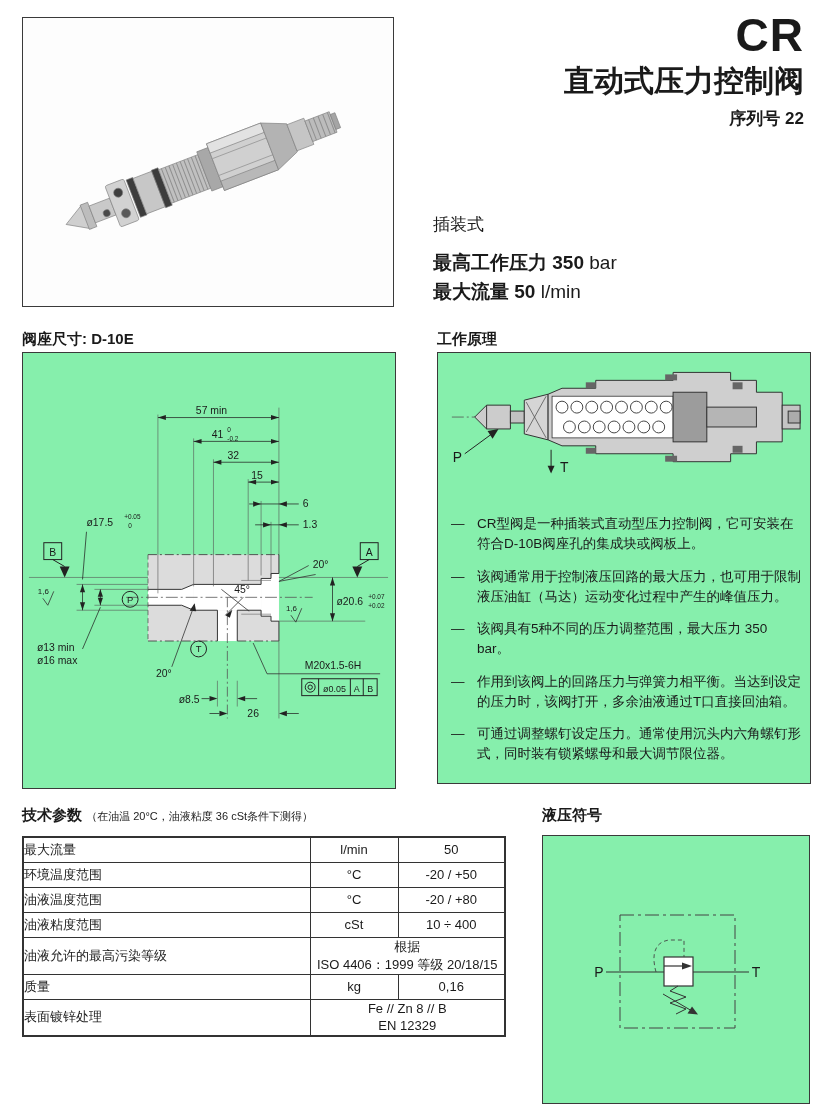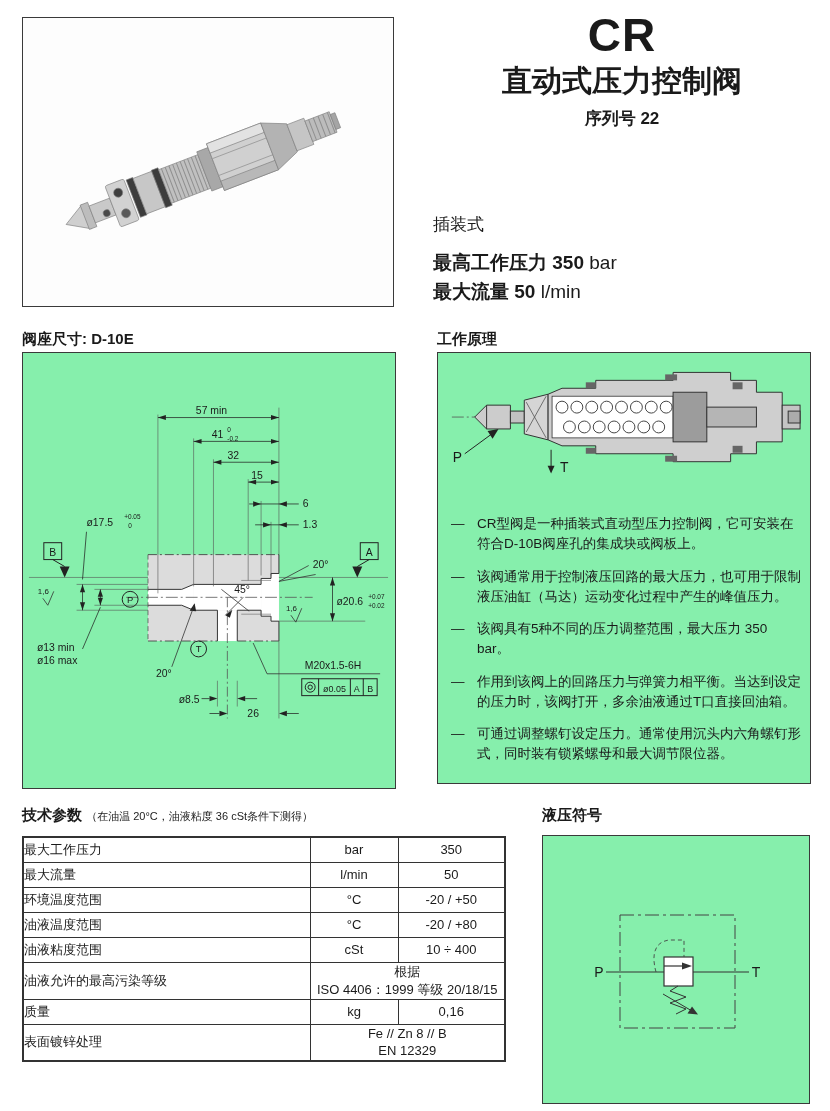--- a/index.html
+++ b/index.html
@@ -1,20 +1,20 @@
 <!DOCTYPE html>
 <html><head>
 <meta charset="utf-8">
 <style>
   html,body{margin:0;padding:0;background:#ffffff;}
   .page{position:relative;width:830px;height:1111px;background:#fff;overflow:hidden;
         font-family:"Liberation Sans","DejaVu Sans",sans-serif;color:#1a1a1a;}
   .abs{position:absolute;}
   .box{position:absolute;border:1.5px solid #3a3a3a;background:#86efac;}
-  .hdr{position:absolute;left:416px;top:12px;width:412px;text-align:center;}
+  .hdr{position:absolute;left:392px;top:12px;width:412px;text-align:right;}
   .model{font-size:46px;font-weight:700;line-height:1;letter-spacing:1px;}
   .subtitle{font-size:30px;font-weight:700;margin-top:3px;}
   .series{font-size:17px;font-weight:700;margin-top:5px;}
   .sum-type{position:absolute;left:433px;top:213px;font-size:17px;font-weight:400;text-align:center;}
   .sum-lines{position:absolute;left:433px;top:248px;font-size:19px;font-weight:700;line-height:1.55;}
   .unit{font-weight:400;}
   .sec-h{position:absolute;font-size:15px;font-weight:700;}
   .sec-note{font-size:11px;font-weight:400;color:#222;}
   .bullets{position:absolute;left:451px;top:514px;width:352px;font-size:13.5px;line-height:1.5;
            list-style:none;margin:0;padding:0;}
@@ -279,25 +279,20 @@
     <span class="sec-note">（在油温 20°C，油液粘度 36 cSt条件下测得）</span>
   </div>
   <table class="specs">
     <colgroup>
         <col style="width:287px">
         <col style="width:88px">
         <col style="width:107px">
       </colgroup>
     <tbody>
       <tr class="h1">
-          <td class="param">最大工作压力</td>
-          <td class="unit">bar</td>
-          <td class="val">350</td>
-        </tr>
-      <tr class="h1">
           <td class="param">最大流量</td>
           <td class="unit">l/min</td>
           <td class="val">50</td>
         </tr>
       <tr class="h1">
           <td class="param">环境温度范围</td>
           <td class="unit">°C</td>
           <td class="val">-20 / +50</td>
         </tr>
       <tr class="h1">

